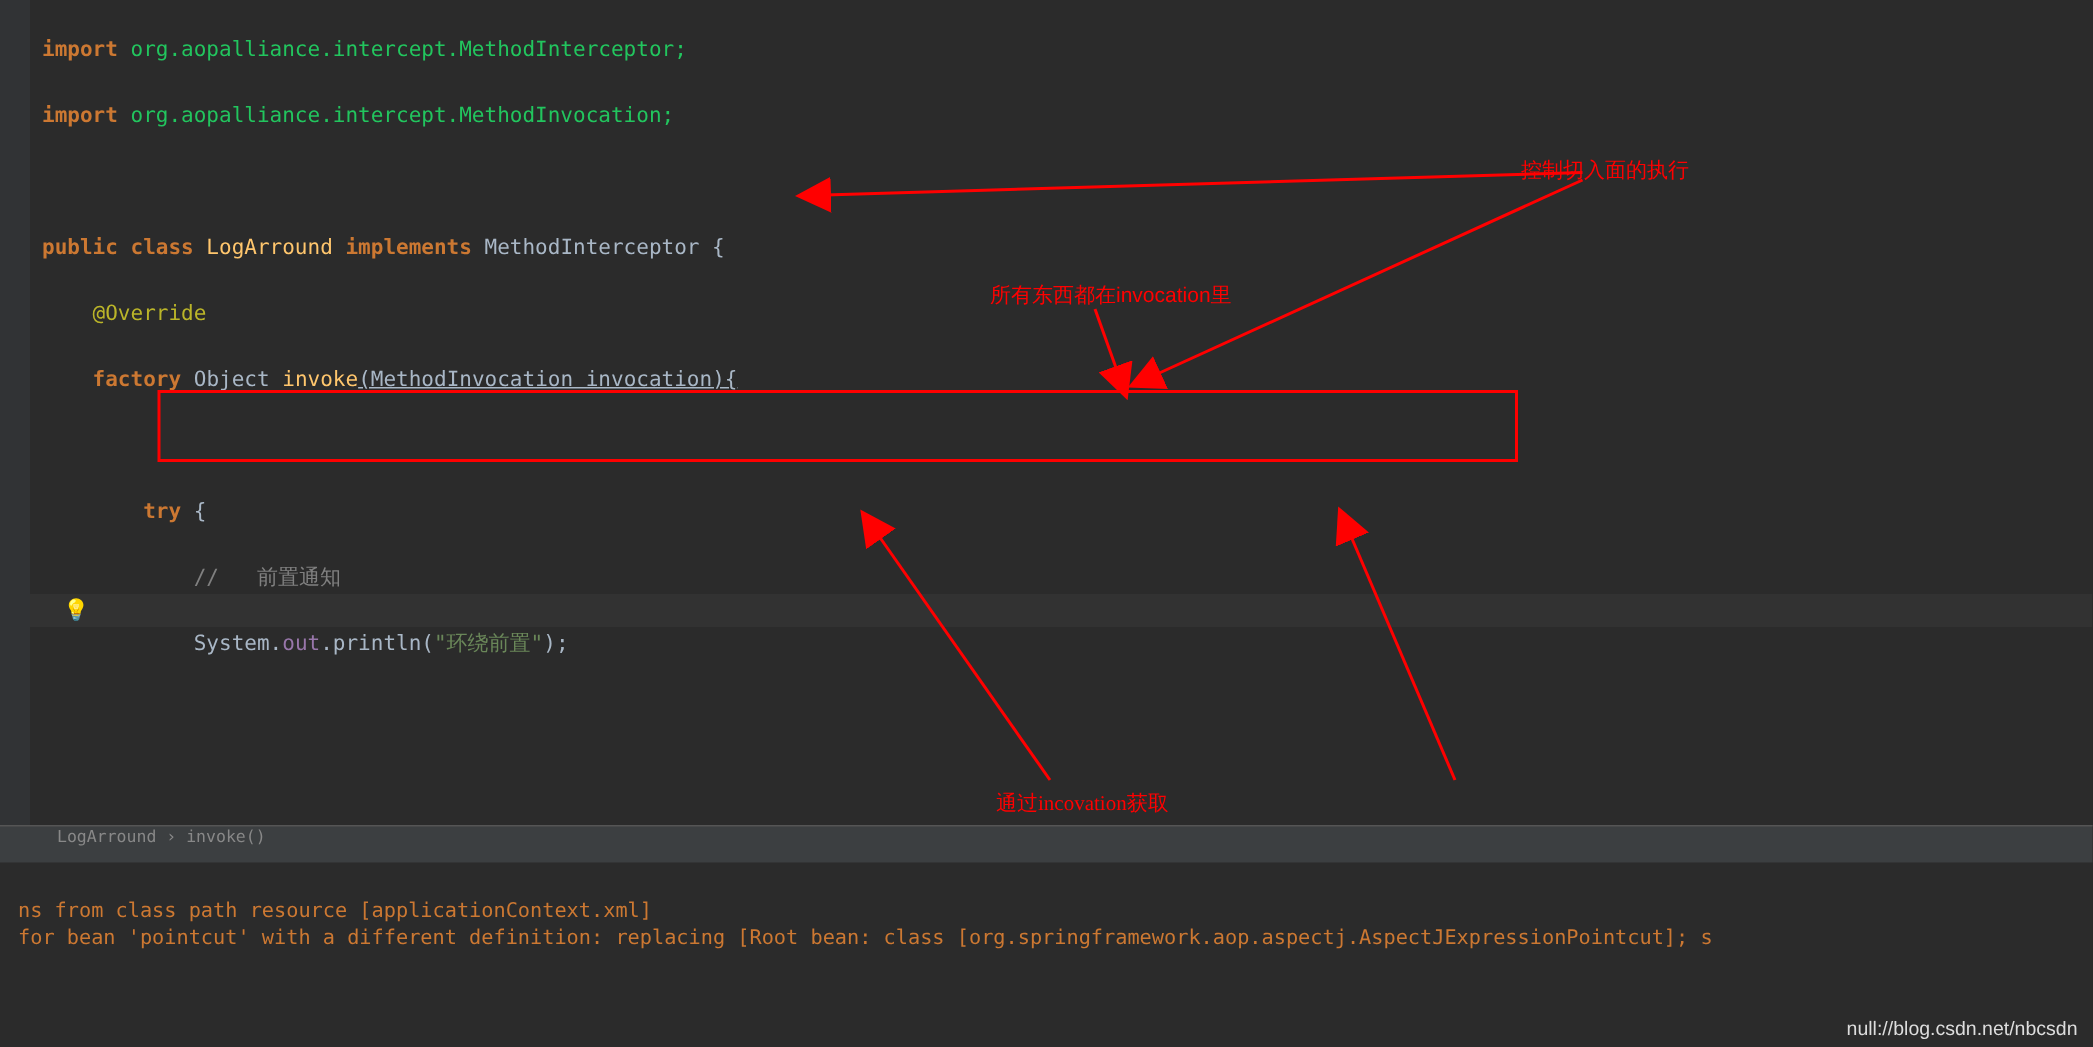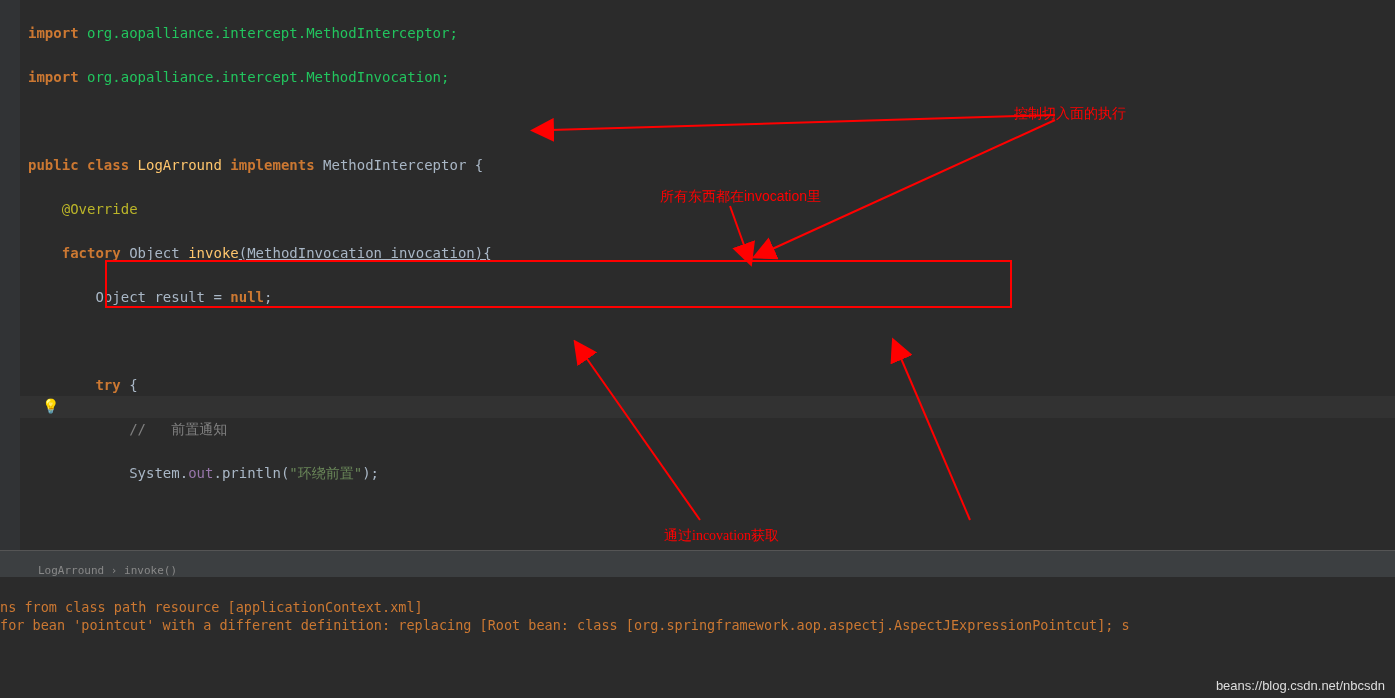--- a/index.html
+++ b/index.html
@@ -73,38 +73,38 @@
 }
 .breadcrumb {
   position: absolute;
   top: 550px;
   left: 0;
   right: 0;
   height: 25px;
   background: #3c3f41;
   color: #888;
   font-size: 11px;
-  padding: 13px 38px;
+  padding: 0 38px;
   border-top: 1px solid #555;
 }
 .breadcrumb span { color: #888; }
 .console {
   position: absolute;
   top: 590px;
   left: 0;
   right: 0;
   bottom: 0;
   background: #2b2b2b;
   padding: 8px 0;
   line-height: 18px;
   font-size: 13.5px;
   overflow: hidden;
 }
 .console .orange { color: #cc7832; }
-.console .cline { white-space: nowrap; }
+.console .cline { white-space: nowrap; margin-left: 12px; }
 .watermark {
   position: absolute;
   bottom: 5px;
   right: 10px;
   color: #ddd;
   font-family: sans-serif;
   font-size: 13px;
 }
 .bulb {
   position: absolute;
@@ -120,21 +120,20 @@
   <div class="hl-line" style="top:396px;"></div>
   <div class="bulb" style="left:42px; top:398px;">💡</div>
 
   <div class="code-content">
 <span class="line"><span class="kw">import</span><span class="pkg"> org.aopalliance.intercept.MethodInterceptor;</span></span>
 <span class="line"><span class="kw">import</span><span class="pkg"> org.aopalliance.intercept.MethodInvocation;</span></span>
 <span class="line"></span>
 <span class="line"><span class="kw">public class </span><span class="method-decl">LogArround</span><span class="kw"> implements </span><span class="typ">MethodInterceptor {</span></span>
 <span class="line"><span class="anno">    @Override</span></span>
 <span class="line"><span class="kw">    factory </span><span class="typ">Object </span><span class="method-decl">invoke</span><span class="param">(MethodInvocation invocation){</span></span>
-<span class="line"><span class="plain">        Object result = </span><span class="kw">null</span><span class="plain">;</span></span>
 <span class="line"></span>
 <span class="line"><span class="kw">        try </span><span class="plain">{</span></span>
 <span class="line"><span class="cmt">            //   前置通知</span></span>
 <span class="line"><span class="plain">            System.</span><span class="fld">out</span><span class="plain">.println(</span><span class="str">"环绕前置"</span><span class="plain">);</span></span>
 <span class="line"></span>
 
 
 
 
 
@@ -169,13 +168,13 @@
 
 <div class="breadcrumb">
   <span>LogArround</span><span> › </span><span>invoke()</span>
 </div>
 
 <div class="console">
   <div class="cline orange">ns from class path resource [applicationContext.xml]</div>
   <div class="cline orange"> for bean 'pointcut' with a different definition: replacing [Root bean: class [org.springframework.aop.aspectj.AspectJExpressionPointcut]; s</div>
 </div>
 
-<div class="watermark">beans://blog.csdn.net/nbcsdn</div>
+<div class="watermark">null://blog.csdn.net/nbcsdn</div>
 
 </body></html>

